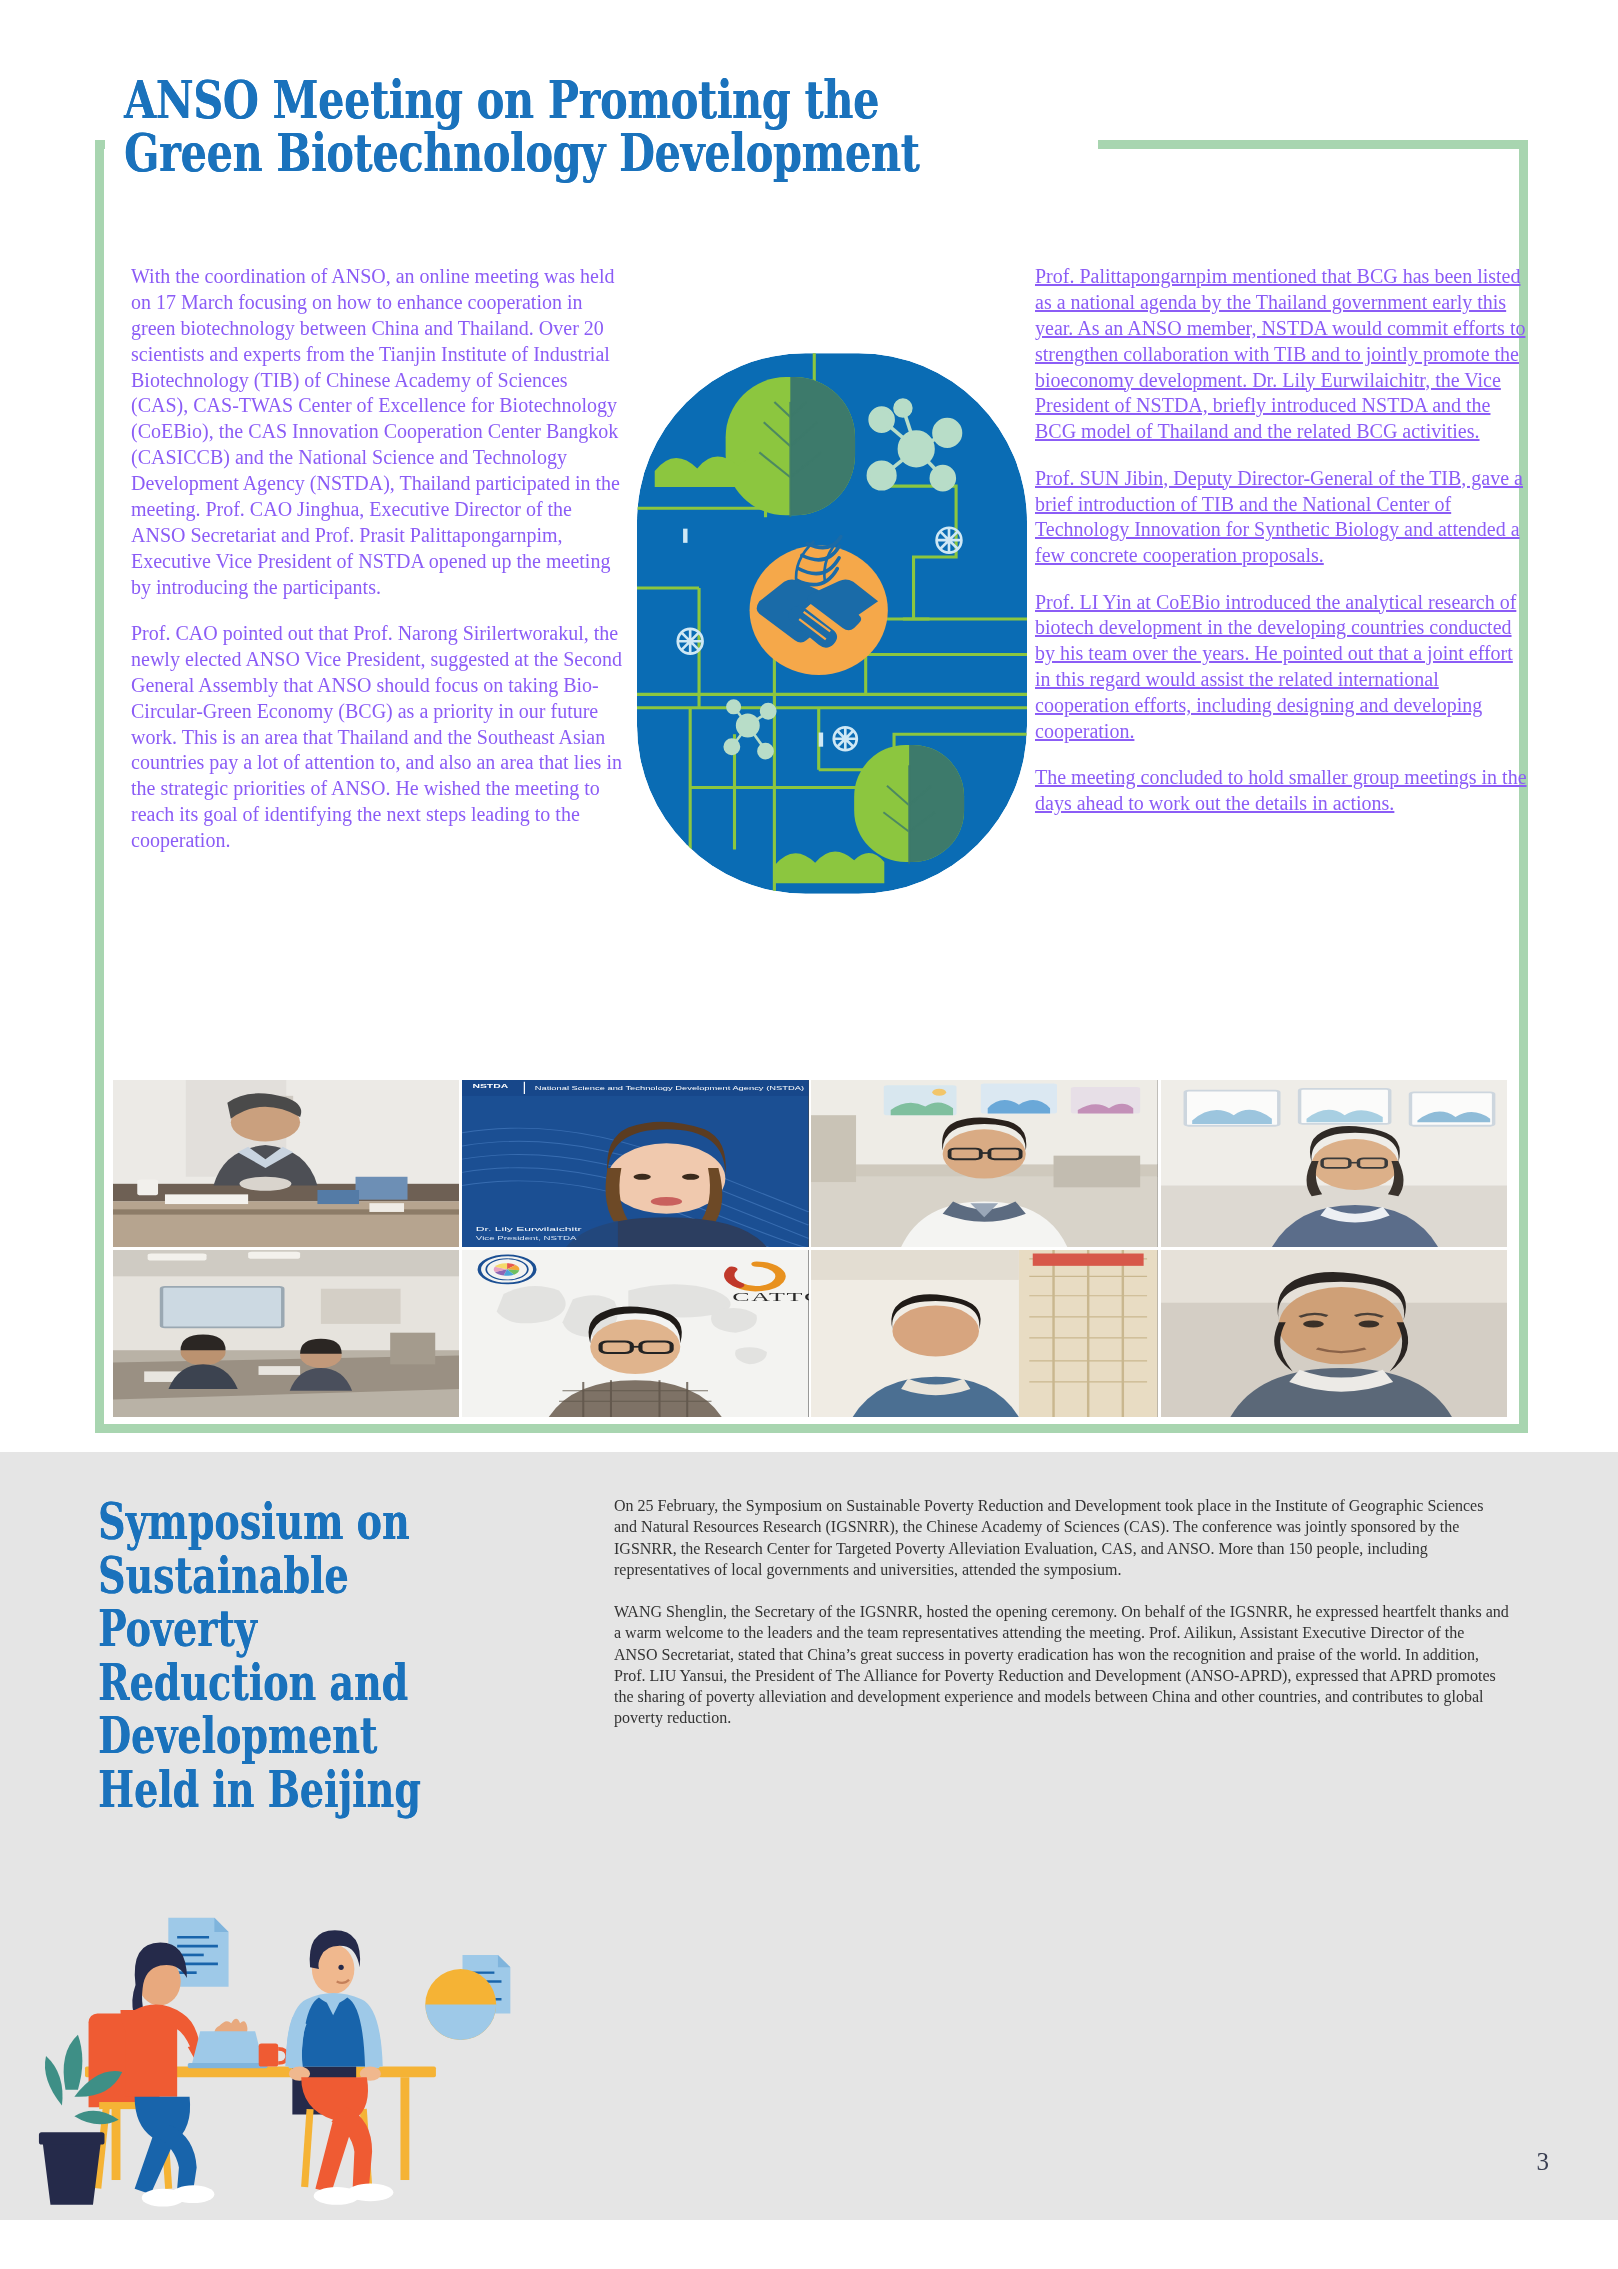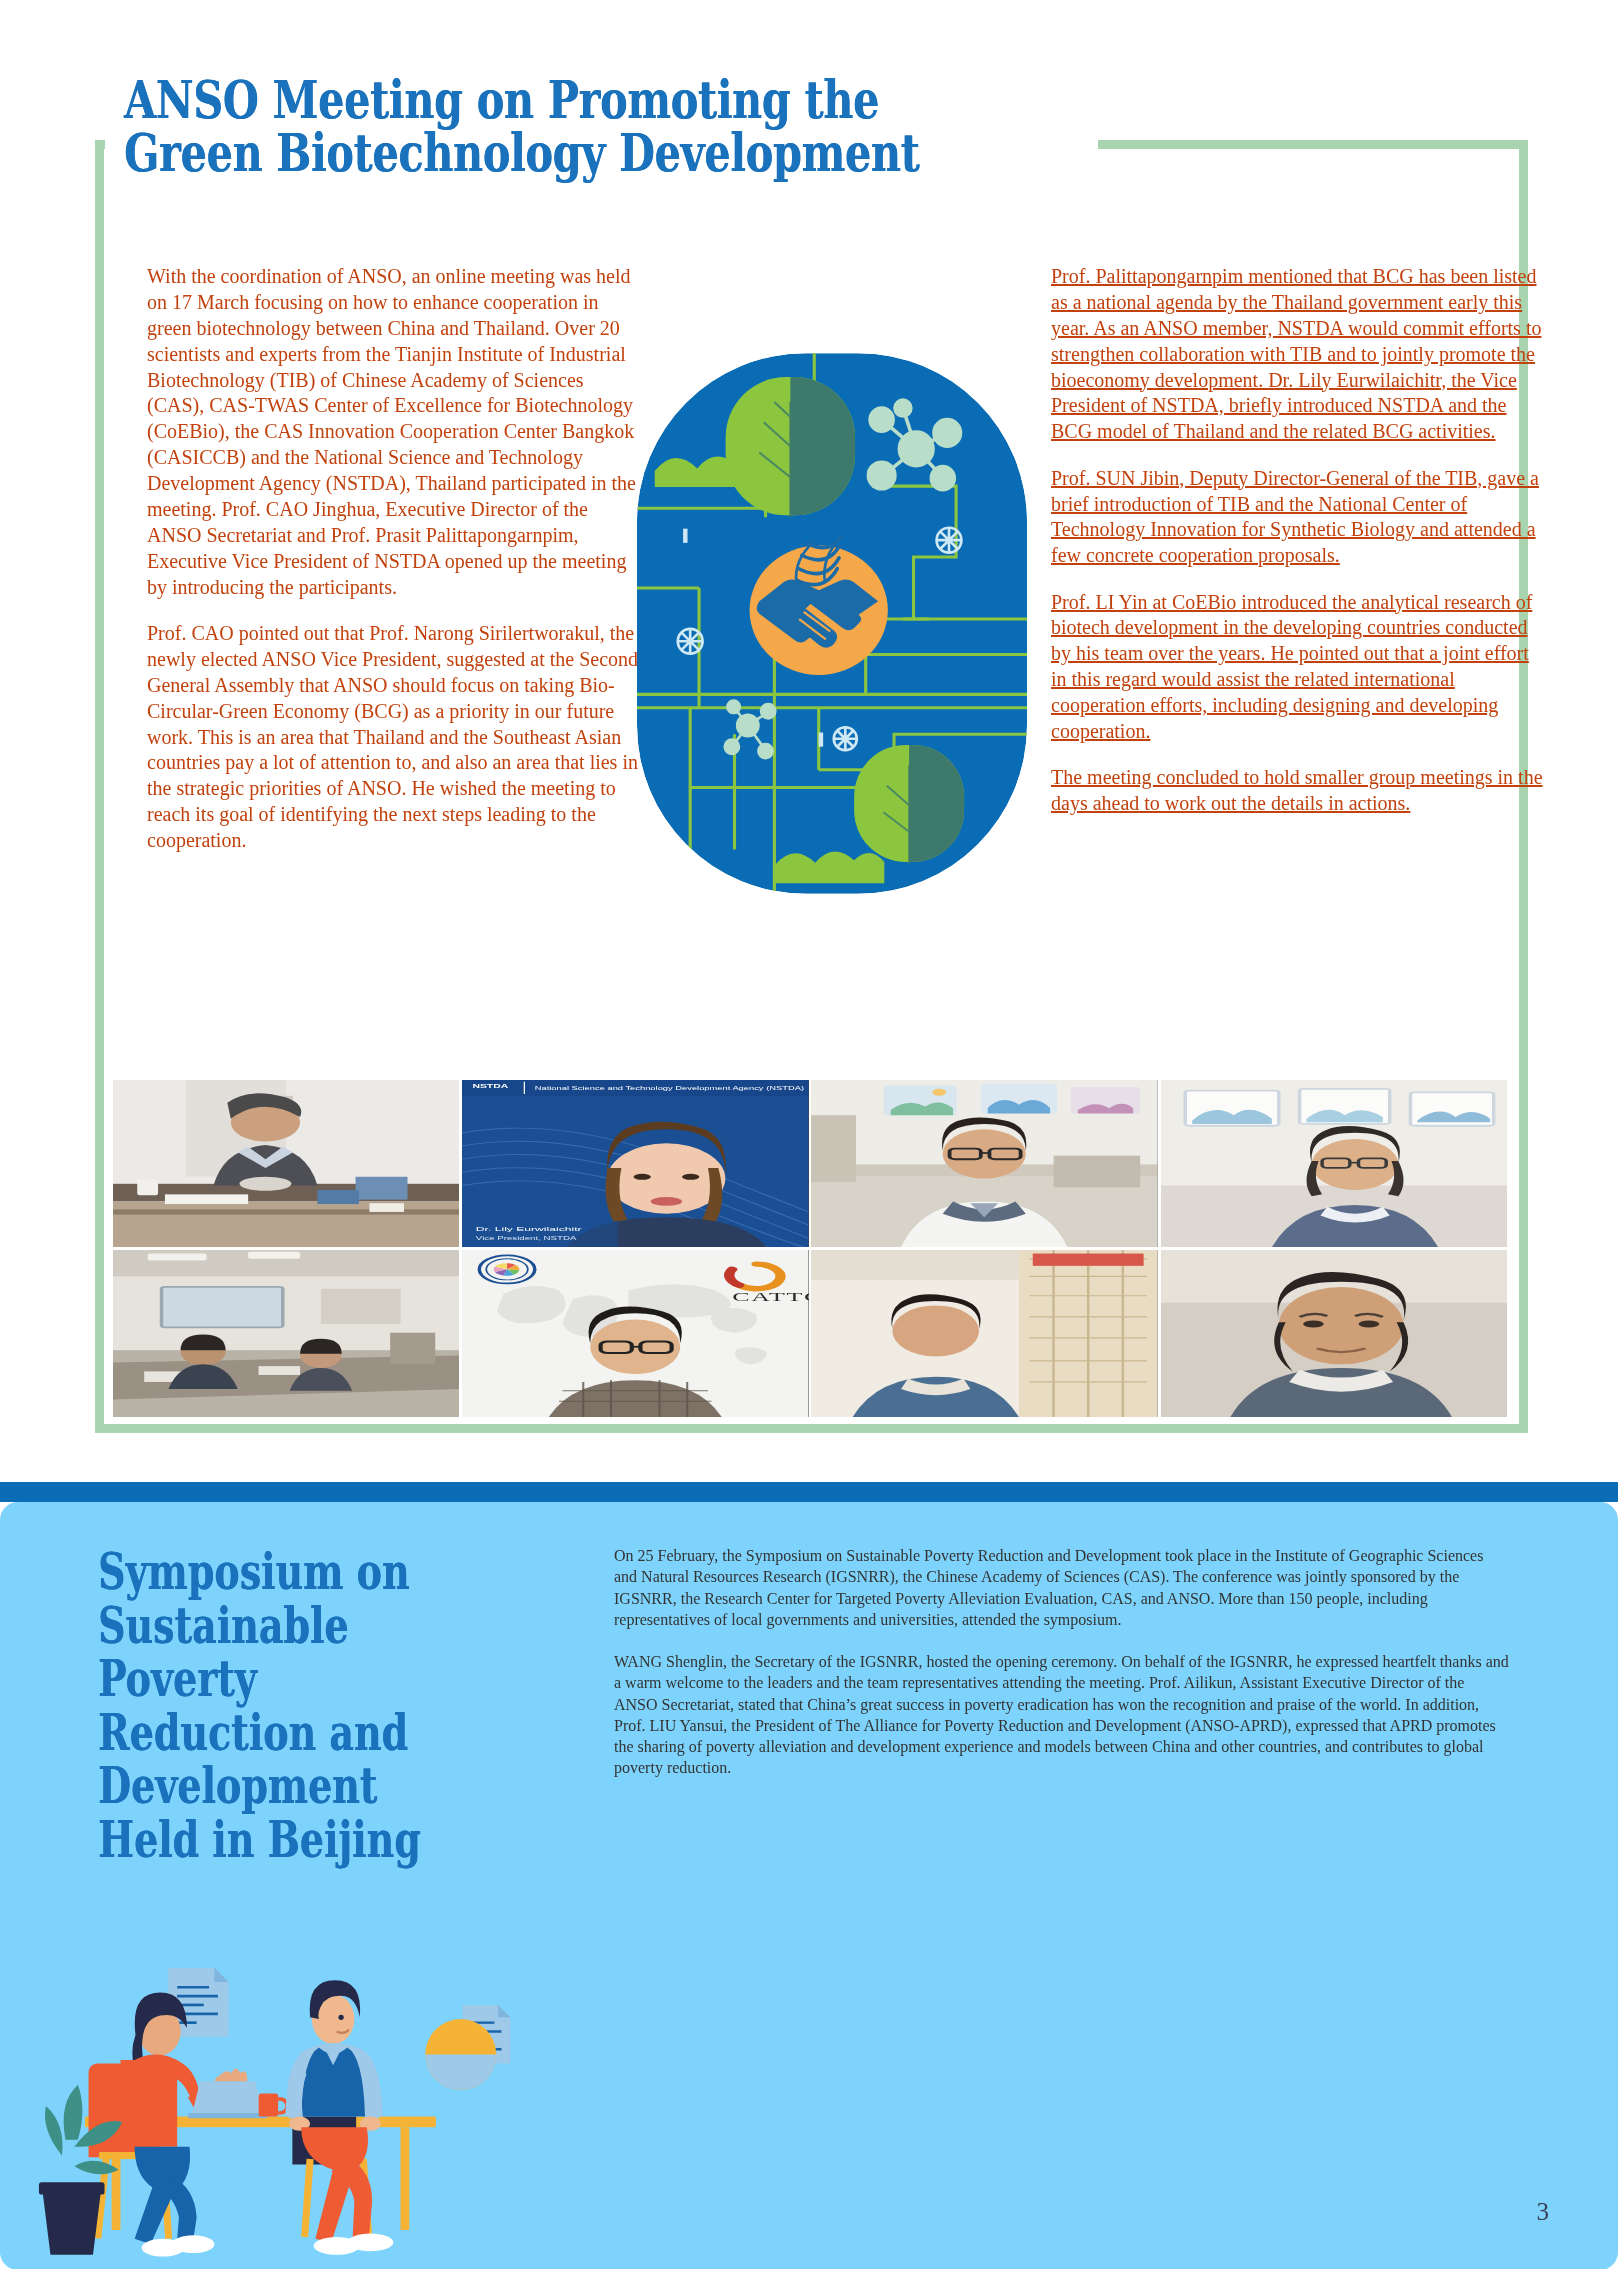--- a/index.html
+++ b/index.html
@@ -41,23 +41,22 @@
     white-space:pre-line;
     z-index:5;
     text-shadow:0.4px 0 0 #1a72bc;
   }
 
   .col{
     position:absolute;
     font-family:"Liberation Serif",serif;
     font-size:20px;
     line-height:1.295;
-    color:#c2410c;
+    color:#8b5cf6;
     text-align:left;
-    margin-left:16px;
   }
   .col p{margin:0 0 20.4px 0;}
   #col-left{left:131px;top:264px;width:497px;}
   #col-right{left:1035px;top:264px;width:497px;text-decoration:underline;}
 
   
   #bio-illustration{
     position:absolute;left:637px;top:353px;width:390px;height:541px;
   }
 
@@ -75,23 +74,22 @@
   .photo{position:relative;overflow:hidden;background:#444;}
 
   
   #section-divider{
     position:absolute;left:0;top:1482px;width:1618px;height:19.5px;
     background:#0a6cb4;
   }
 
   
   #article-bottom{
-    position:absolute;left:0;top:1502px;width:1618px;height:768px;
-    background:#7dd3fc;
-    border-radius:18px;
+    position:absolute;left:0;top:1452px;width:1618px;height:768px;
+    background:#e5e5e5;
   }
   .title-bottom{
     position:absolute;left:98px;top:43px;width:443px;
     font-family:"DejaVu Serif","Liberation Serif",serif;
     font-weight:bold;font-size:50px;line-height:1.07;
     color:#1a72bc;
     transform:scaleX(0.76);
     transform-origin:left top;
     white-space:pre-line;
     text-shadow:0.4px 0 0 #1a72bc;

